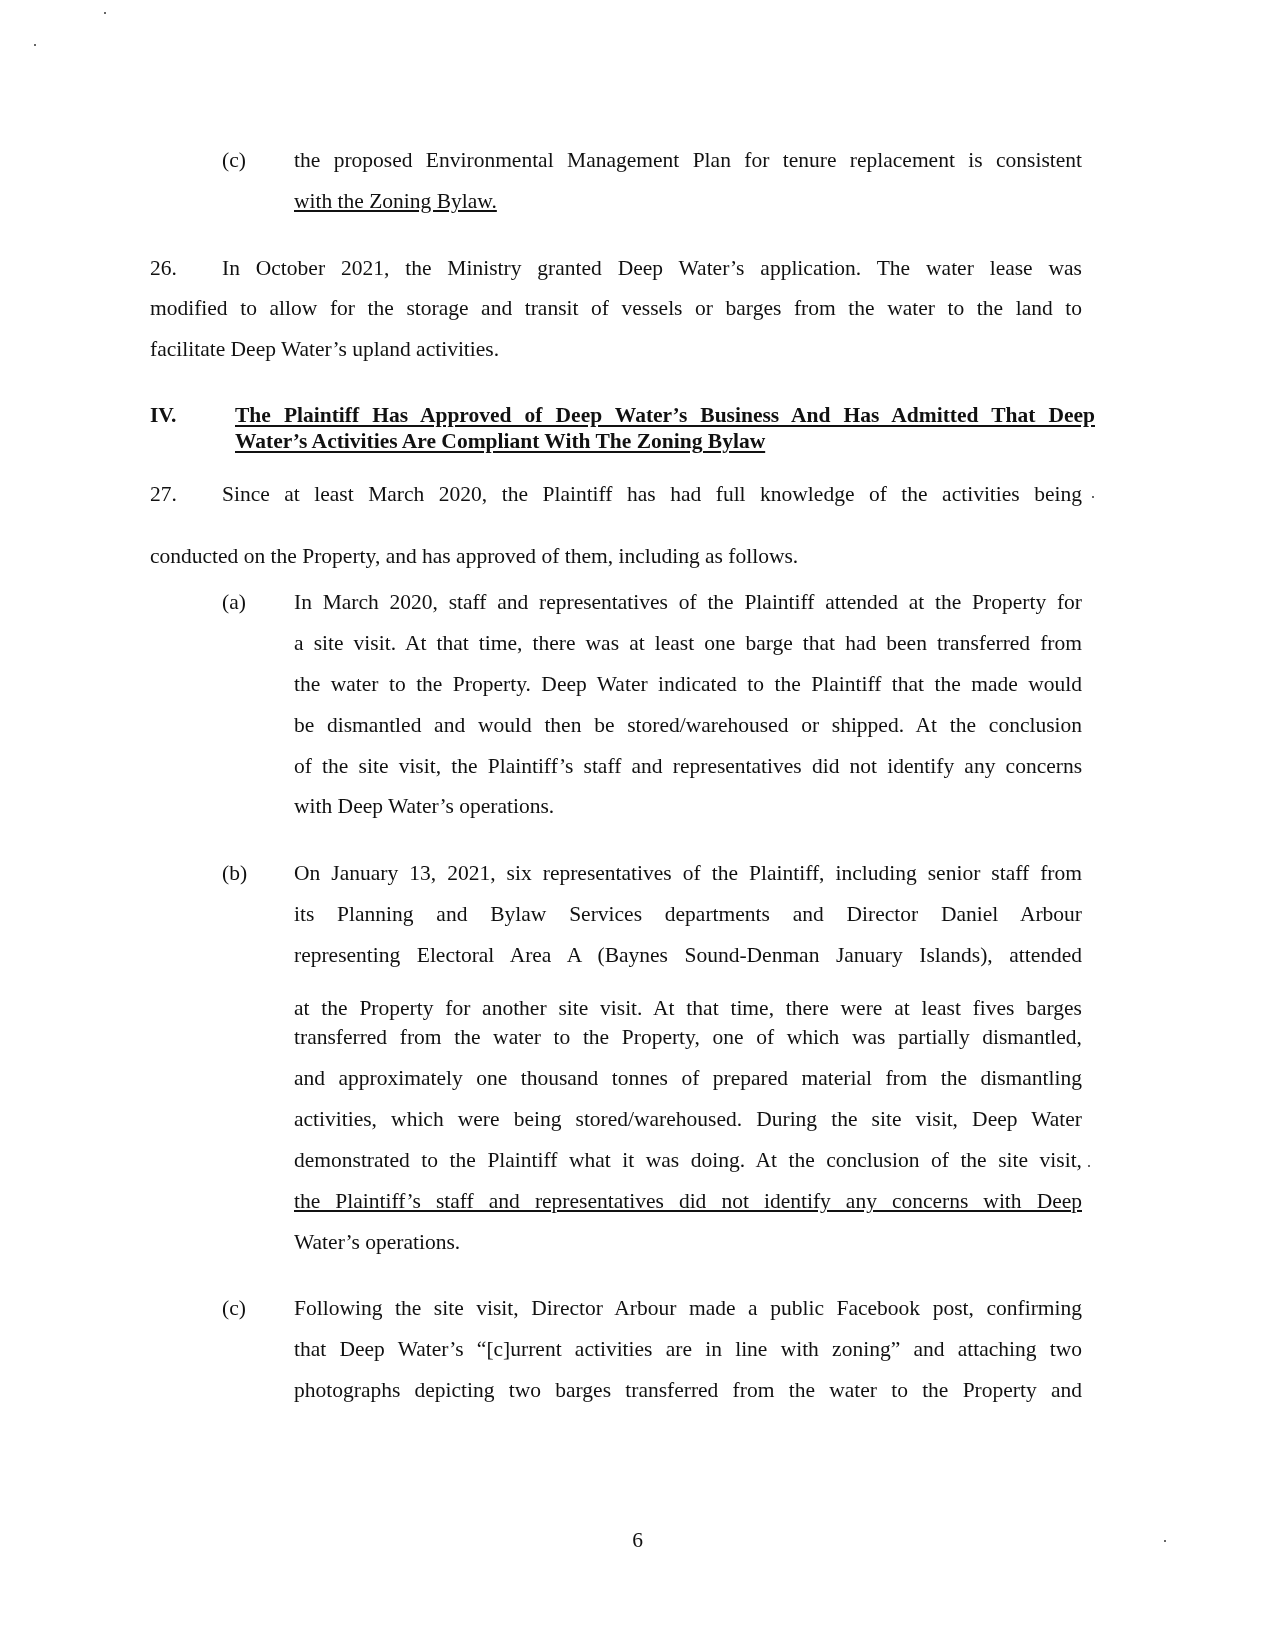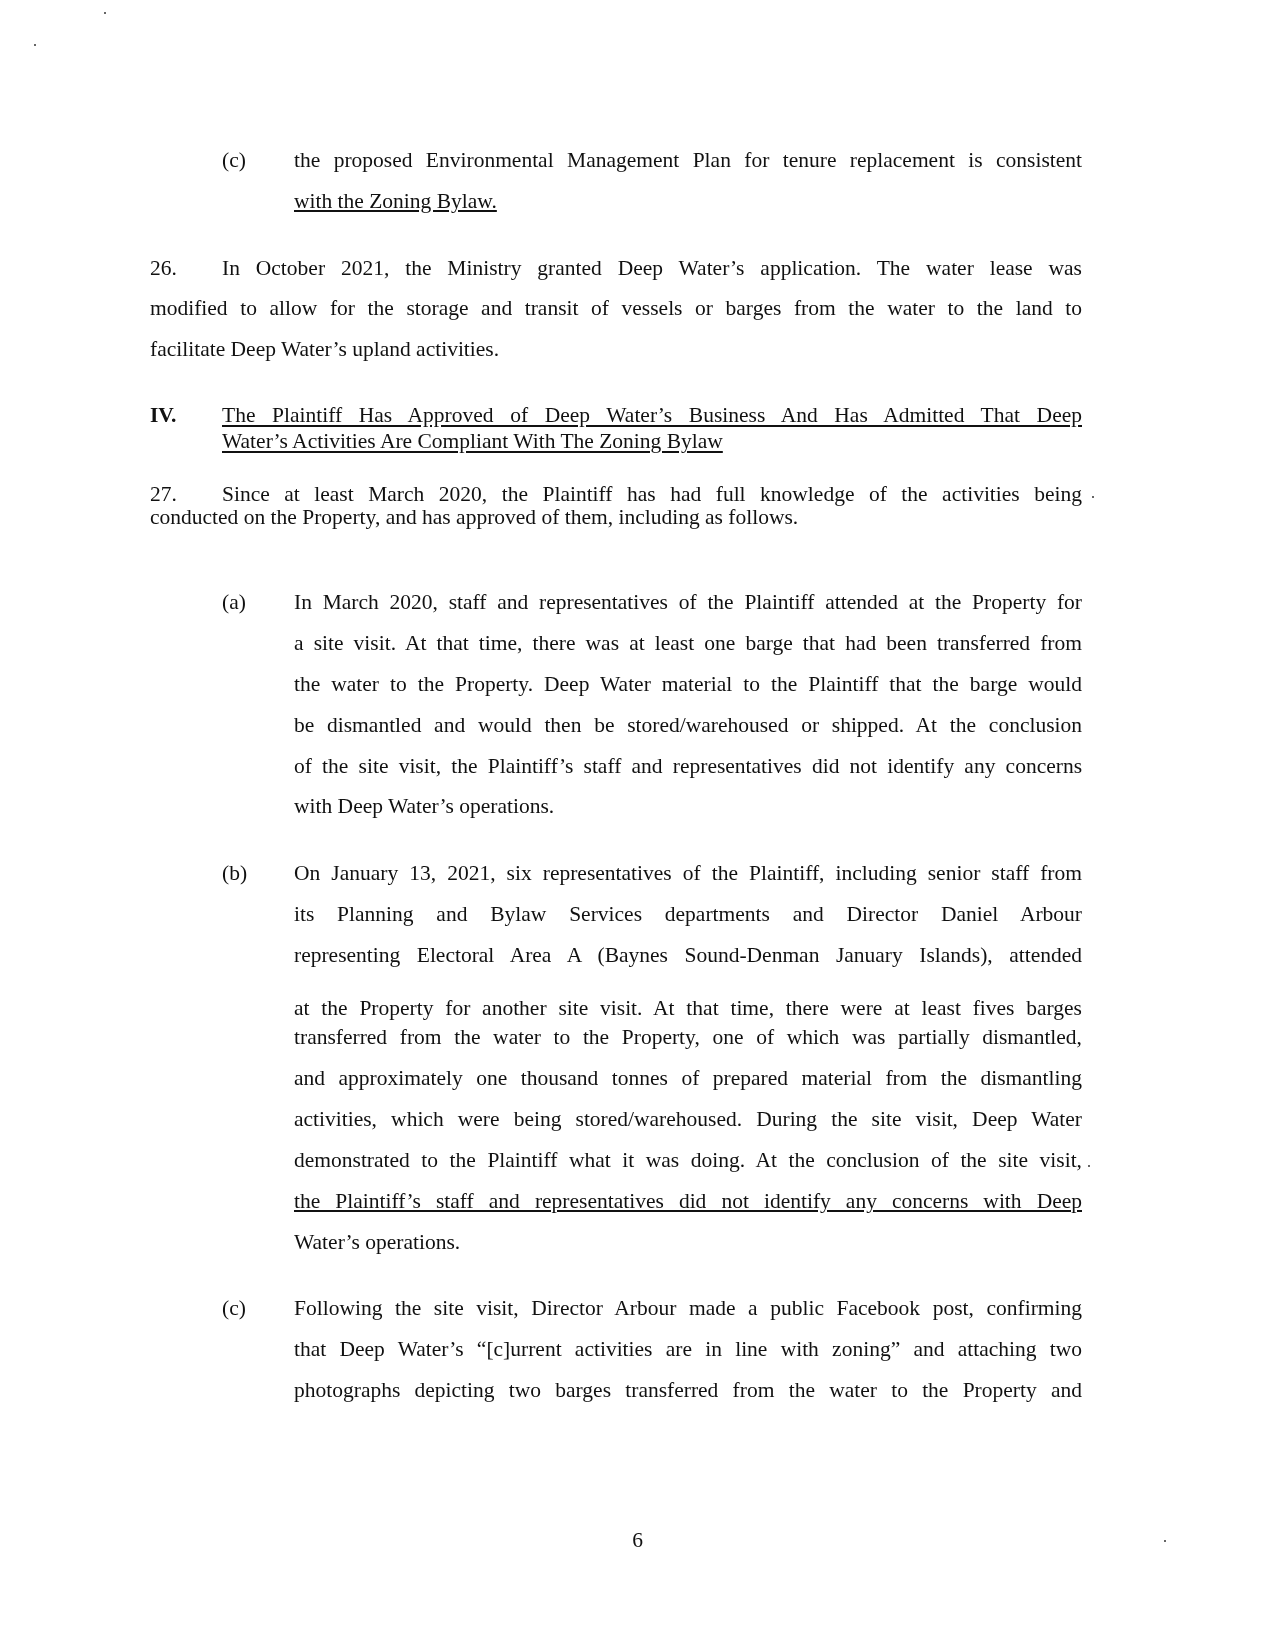--- a/index.html
+++ b/index.html
@@ -17,23 +17,24 @@
     .justify {
       text-align: justify;
       text-align-last: justify;
       white-space: normal;
     }
     .label { position: absolute; font-size: 21.5px; line-height: 24px; }
     .heading-num {
       position: absolute; font-weight: bold; font-size: 21.5px; line-height: 24px;
     }
     .heading-text {
-      position: absolute; font-weight: normal; font-size: 21.5px; line-height: 24px;
+      position: absolute; font-weight: bold; font-size: 21.5px; line-height: 24px;
       text-decoration: underline; text-decoration-thickness: 2px; text-underline-offset: 3px;
       white-space: nowrap;
+      margin-left: 13px;
     }
     .page-number {
       position: absolute; left: 0; width: 1275px; text-align: center;
       top: 1528px; font-size: 21.5px;
     }
     .speck { position: absolute; background: #333; border-radius: 50%; width: 2px; height: 2px; }
   </style>
 </head>
 <body>
 
@@ -45,26 +46,26 @@
 <div class="line justify" style="left:222px; top:256px; width:860px;">In October 2021, the Ministry granted Deep Water’s application.  The water lease was</div>
 <div class="line justify" style="left:150px; top:296px; width:932px;">modified to allow for the storage and transit of vessels or barges from the water to the land to</div>
 <div class="line" style="left:150px; top:337px;">facilitate Deep Water’s upland activities.</div>
 
 <div class="heading-num" style="left:150px; top:403px;">IV.</div>
 <div class="heading-text" style="left:222px; top:403px; width:860px; text-align:justify; text-align-last:justify; white-space:normal;">The Plaintiff Has Approved of Deep Water’s Business And Has Admitted That Deep</div>
 <div class="heading-text" style="left:222px; top:429px;">Water’s Activities Are Compliant With The Zoning Bylaw</div>
 
 <div class="label" style="left:150px; top:482px;">27.</div>
 <div class="line justify" style="left:222px; top:482px; width:860px;">Since at least March 2020, the Plaintiff has had full knowledge of the activities being</div>
-<div class="line" style="left:150px; top:505px;text-align:right;">conducted on the Property, and has approved of them, including as follows.</div>
+<div class="line" style="left:150px; top:544px;text-align:right;">conducted on the Property, and has approved of them, including as follows.</div>
 
 <div class="label" style="left:222px; top:590px;">(a)</div>
 <div class="line justify" style="left:294px; top:590px; width:788px;">In March 2020, staff and representatives of the Plaintiff attended at the Property for</div>
 <div class="line justify" style="left:294px; top:631px; width:788px;">a site visit.  At that time, there was at least one barge that had been transferred from</div>
-<div class="line justify" style="left:294px; top:672px; width:788px;">the water to the Property.  Deep Water material to the Plaintiff that the barge would</div>
+<div class="line justify" style="left:294px; top:672px; width:788px;">the water to the Property.  Deep Water indicated to the Plaintiff that the made would</div>
 <div class="line justify" style="left:294px; top:713px; width:788px;">be dismantled and would then be stored/warehoused or shipped.  At the conclusion</div>
 <div class="line justify" style="left:294px; top:754px; width:788px;">of the site visit, the Plaintiff’s staff and representatives did not identify any concerns</div>
 <div class="line" style="left:294px; top:794px;">with Deep Water’s operations.</div>
 
 <div class="label" style="left:222px; top:861px;">(b)</div>
 <div class="line justify" style="left:294px; top:861px; width:788px;">On January 13, 2021, six representatives of the Plaintiff, including senior staff from</div>
 <div class="line justify" style="left:294px; top:902px; width:788px;">its Planning and Bylaw Services departments and Director Daniel Arbour</div>
 <div class="line justify" style="left:294px; top:943px; width:788px;">representing Electoral Area A (Baynes Sound-Denman January Islands), attended</div>
 <div class="line justify" style="left:294px; top:996px; width:788px;">at the Property for another site visit.  At that time, there were at least fives barges</div>
 <div class="line justify" style="left:294px; top:1025px; width:788px;">transferred from the water to the Property, one of which was partially dismantled,</div>

